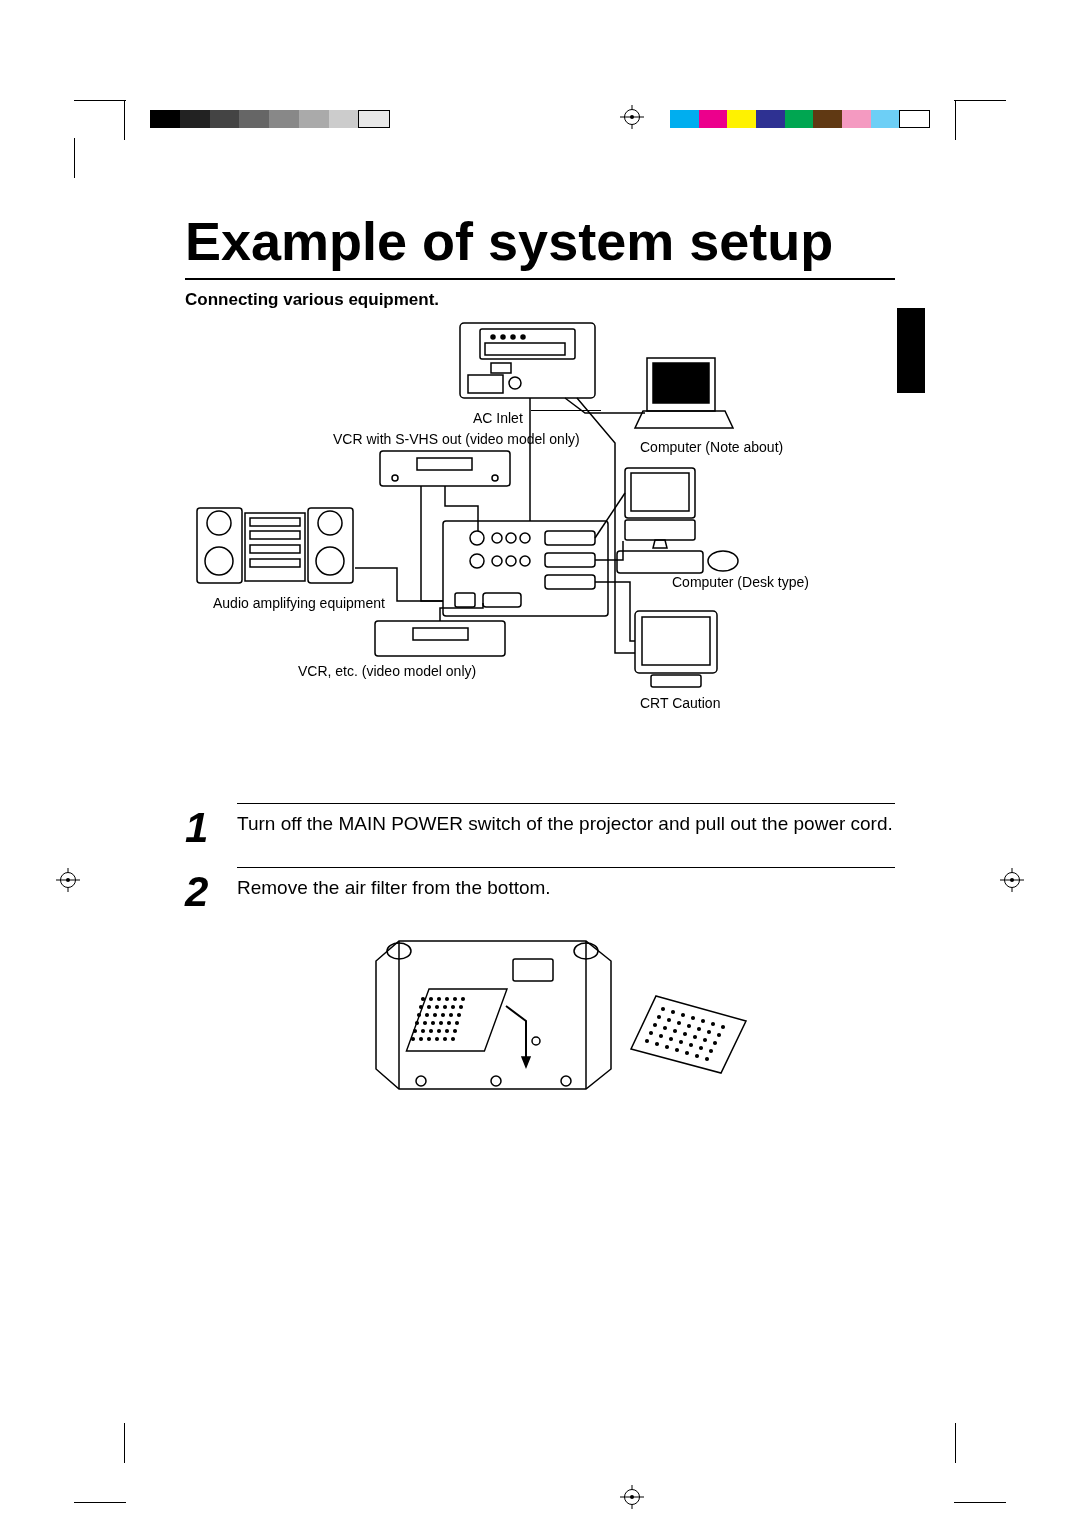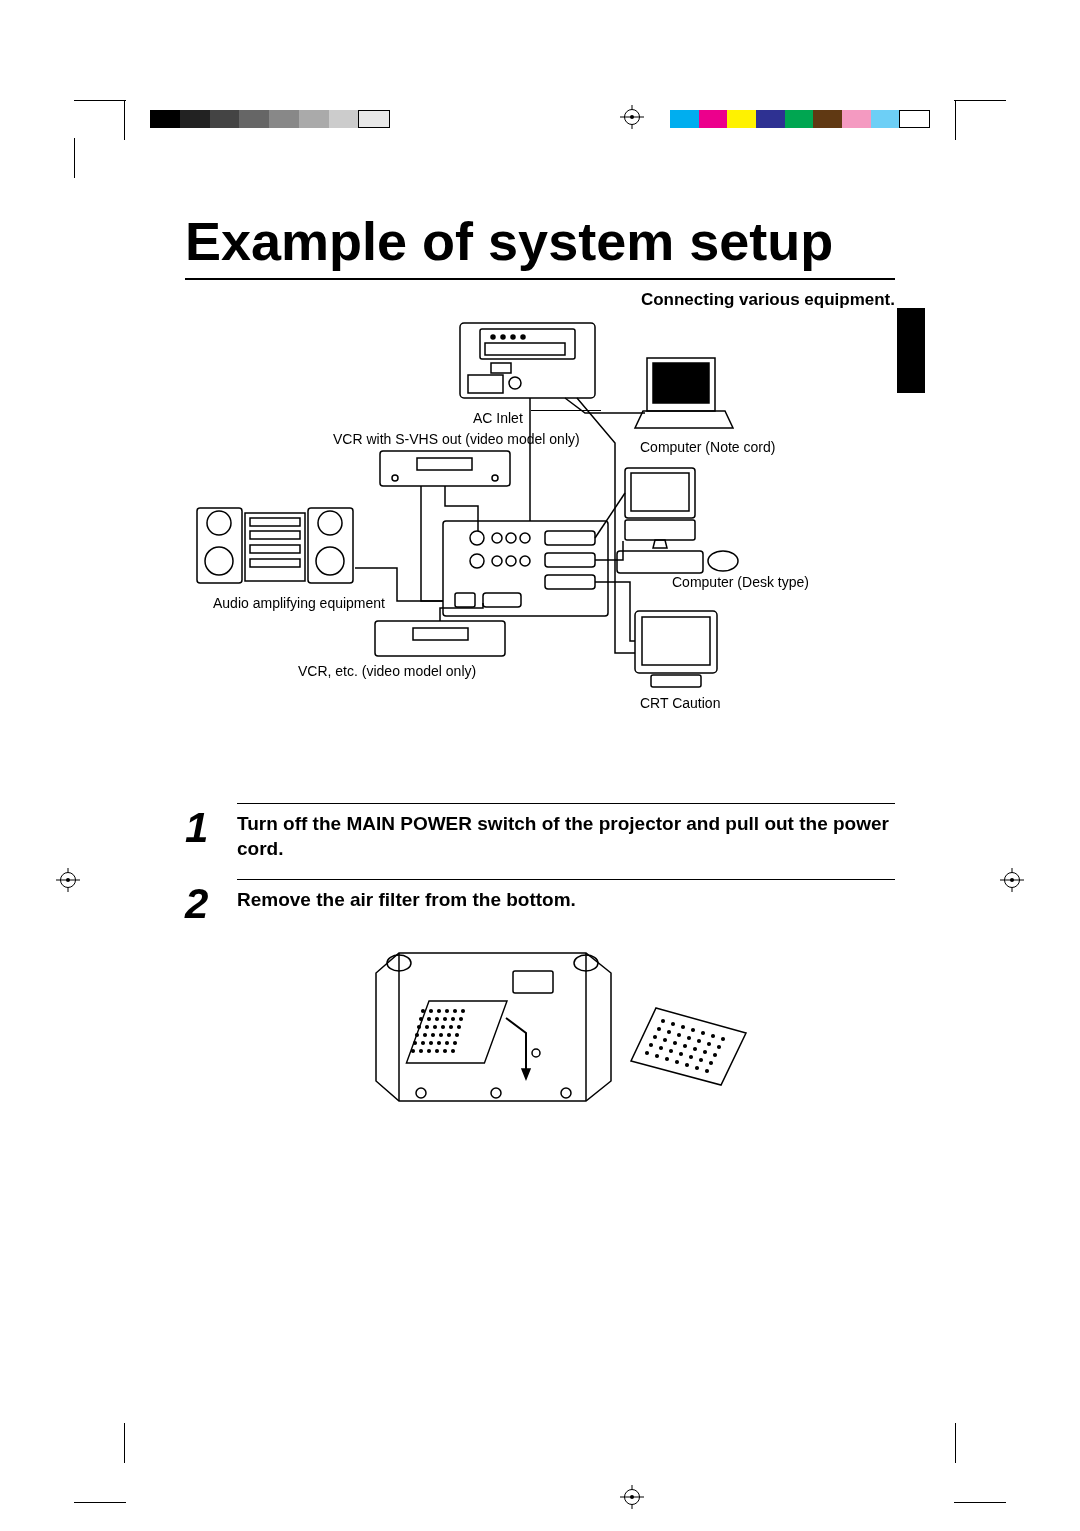--- a/index.html
+++ b/index.html
@@ -49,21 +49,20 @@
     font-size: 54px;
     font-weight: bold;
     margin: 0 0 8px 0;
     padding-bottom: 6px;
     border-bottom: 2px solid #000;
   }
   .subhead {
     font-size: 17px;
     font-weight: bold;
     margin: 10px 0 3px 0;
-    text-align: right;
   }
   .diagram-area {
     height: 490px;
     position: relative;
   }
   .diagram-label {
     position: absolute;
     font-size: 14px;
     white-space: nowrap;
   }
@@ -107,21 +106,21 @@
     line-height: 1;
     padding-top: 4px;
   }
   .step-body {
     flex: 1;
     border-top: 1.5px solid #000;
     padding-top: 8px;
   }
   .step-text {
     font-size: 19px;
-    font-weight: bold;
+    font-weight: normal;
     line-height: 1.3;
   }
   .filter-diagram {
     height: 190px;
     position: relative;
     margin: 10px auto 0 auto;
     width: 430px;
   }
   .side-black-page {
     position: absolute;
@@ -196,21 +195,21 @@
 <div class="content">
 
   <h1>Example of system setup</h1>
   <div class="subhead">Connecting various equipment.</div>
 
   <div class="diagram-area">
 
     <div class="diagram-label" style="top:97px; left:288px;">AC Inlet</div>
     <div class="diagram-label" style="top:97px; left:346px; width:70px; border-top:1px solid #000;"></div>
     <div class="diagram-label" style="top:118px; left:148px;">VCR with S-VHS out (video model only)</div>
-    <div class="diagram-label" style="top:126px; left:455px;">Computer (Note cord)</div>
+    <div class="diagram-label" style="top:126px; left:455px;">Computer (Note about)</div>
     <div class="diagram-label" style="top:261px; left:455px;margin-left:32px;">Computer (Desk type)</div>
     <div class="diagram-label" style="top:282px; left:28px;">Audio amplifying equipment</div>
     <div class="diagram-label" style="top:350px; left:113px;">VCR, etc. (video model only)</div>
     <div class="diagram-label" style="top:382px; left:455px;">CRT Caution</div>
 
     <svg width="710" height="480" style="position:absolute; top:0; left:0;">
 
       <g class="wire">
         <rect x="275" y="10" width="135" height="75" rx="4"></rect>
         <rect x="295" y="16" width="95" height="30" rx="2"></rect>

